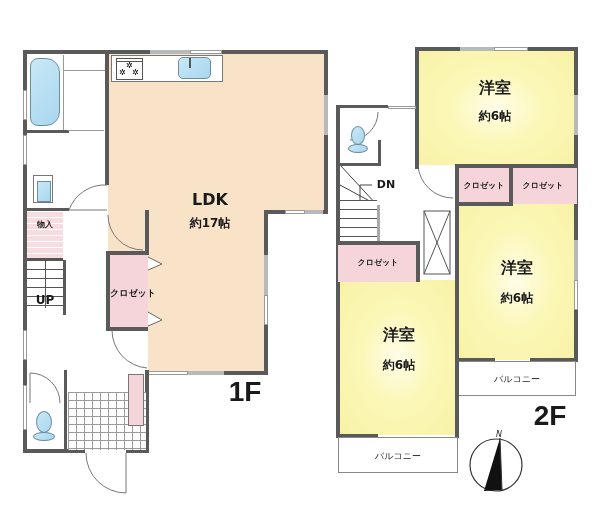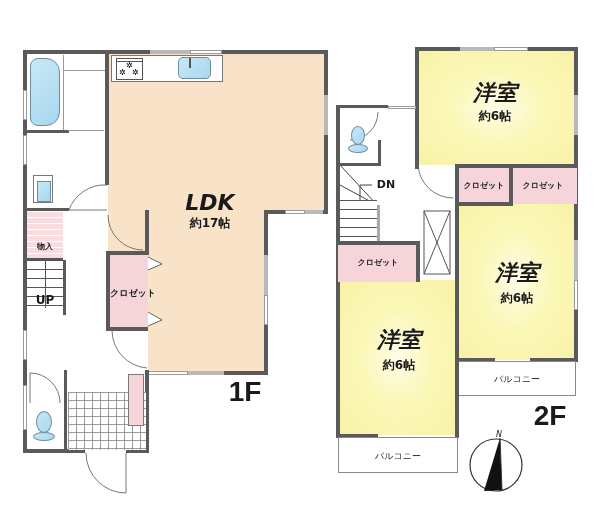--- a/index.html
+++ b/index.html
@@ -5,21 +5,21 @@
   html, body { margin:0; padding:0; background:#ffffff; }
   body { width:600px; height:520px; position:relative; overflow:hidden; font-family:"DejaVu Sans", sans-serif; }
   .abs { position:absolute; box-sizing:border-box; }
   .wall { position:absolute; background:#5a5a5a; }
   .win { position:absolute; background:#b9b9b9; }
   .winw { position:absolute; background:#ffffff; border:1px solid #9a9a9a; box-sizing:border-box; }
   .ldk { background:#f8e3c9; }
   .yoshitsu { background:radial-gradient(ellipse at center, #fffde8 0%, #fbf7b6 45%, #f8f2a7 100%); }
   .closet { background:#f5d5da; }
   .lbl { position:absolute; text-align:center; color:#1a1a1a; white-space:nowrap; }
-  .big { font-weight:bold; font-size:22px;font-style:italic; }
+  .big { font-weight:bold; font-size:16px; }
   .mid { font-weight:bold; font-size:12px; }
   .sml { font-weight:bold; font-size:8px; }
   .floor { font-weight:bold; font-size:28px; font-family:"Liberation Sans", sans-serif; }
   .tile { background-color:#ffffff;
     background-image:linear-gradient(#9a9a9a 1px, transparent 1px), linear-gradient(90deg, #9a9a9a 1px, transparent 1px);
     background-size:8px 8px; }
   .stairs { background-color:#ffffff;
     background-image:linear-gradient(#555 1px, transparent 1px);
     background-size:100% 9px; }
   .stairs-pink { background-color:#f8dde0;
@@ -81,21 +81,21 @@
   <div class="wall" style="left:63px;top:260px;width:3px;height:55px;"></div>
   <div class="wall" style="left:64px;top:370px;width:3px;height:82px;"></div>
 
   <div class="abs blue" style="left:30px;top:58px;width:30px;height:68px;border-radius:8px 14px 14px 8px;"></div>
 
   <div class="abs" style="left:33px;top:175px;width:20px;height:28px;border:1px solid #777;background:#fff;">
     <div class="blue" style="position:absolute;left:3px;top:5px;width:12px;height:19px;border-width:1px;"></div>
   </div>
 
   <div class="abs stairs-pink" style="left:27px;top:211px;width:36px;height:48px;"></div>
-  <div class="lbl sml" style="left:27px;top:241px;width:36px;">物入</div>
+  <div class="lbl sml" style="left:27px;top:219px;width:36px;">物入</div>
 
   <div class="abs stairs" style="left:27px;top:258px;width:36px;height:50px;border-top:2px solid #555;"></div>
   <div class="abs" style="left:45px;top:258px;width:1px;height:50px;background:#555;"></div>
   <div class="lbl mid" style="left:28px;top:293px;width:34px;">UP</div>
 
   <div class="abs closet" style="left:106px;top:251px;width:42px;height:80px;border-left:4px solid #5a5a5a;border-top:4px solid #5a5a5a;border-bottom:4px solid #5a5a5a;"></div>
   <div class="lbl sml" style="left:108px;top:287px;width:50px;font-size:9px;">クロゼット</div>
   <svg width="600" height="520" style="left:0;top:0">
     <polyline points="148,257 162,264 148,270" fill="#fff" stroke="#666" stroke-width="1"></polyline>
     <polyline points="148,312 162,320 148,326" fill="#fff" stroke="#666" stroke-width="1"></polyline>

